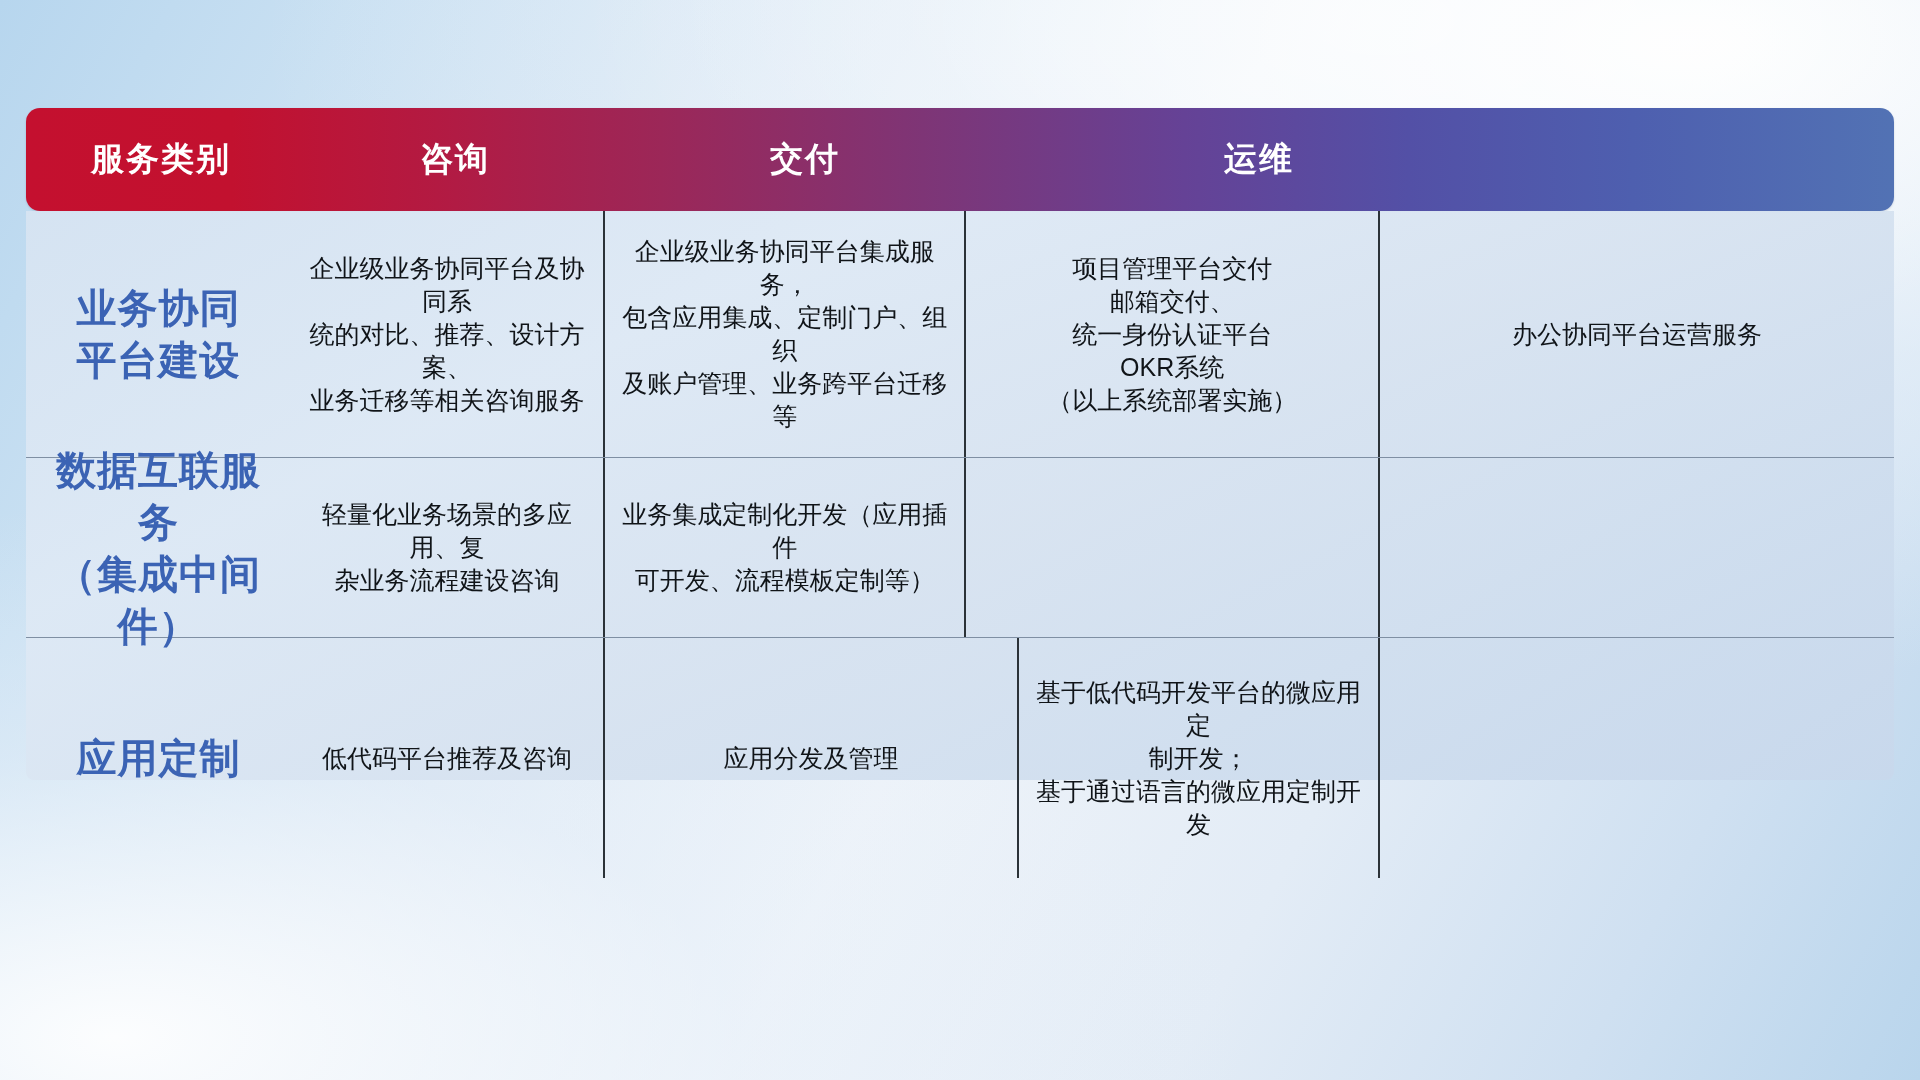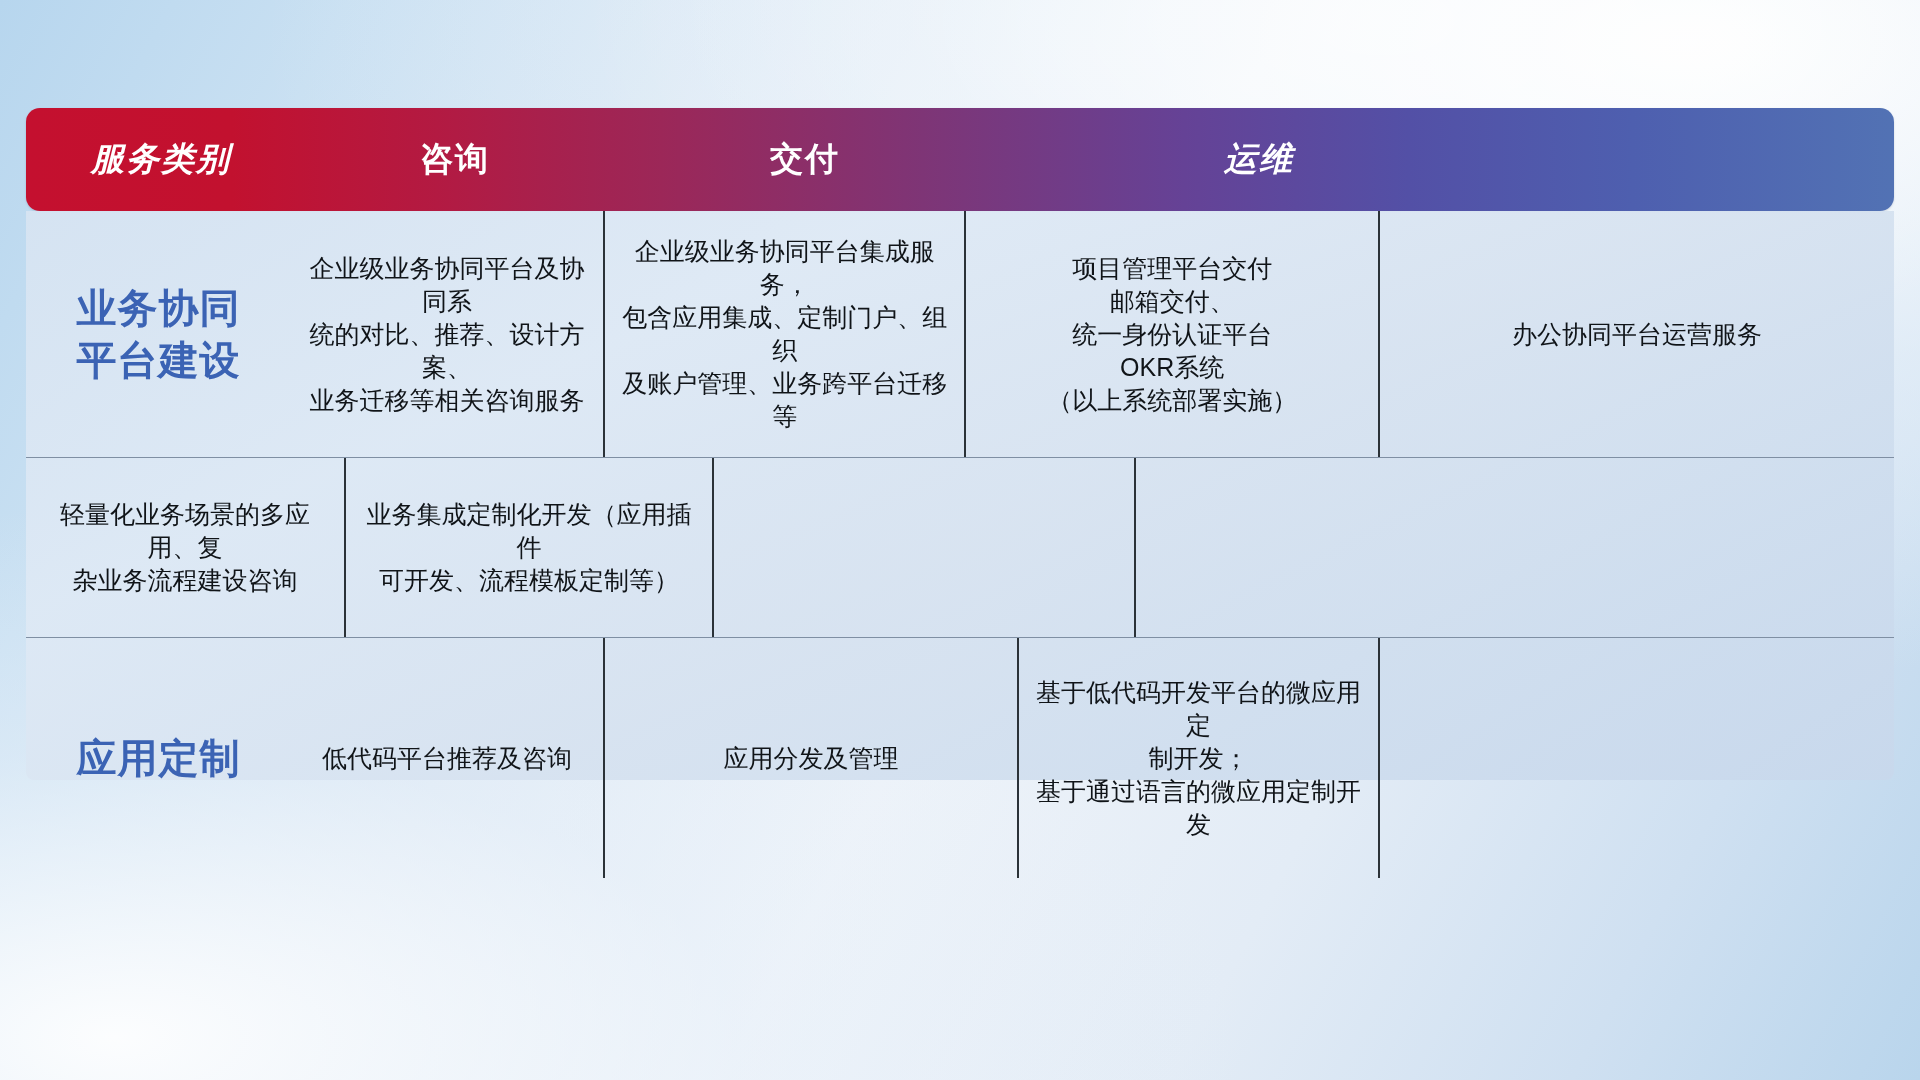--- a/index.html
+++ b/index.html
@@ -117,25 +117,25 @@
   .vsep { border-left: 2px solid #2b3238; }
 
   
   .c0 { width: 270px; }
   .c1 { width: 318px; }
   .c2 { width: 368px; }
   .c3 { width: 422px; }
   .c4 { width: 526px; }
 
   
-  .h0 { width: 270px; font-style: italic; }
+  .h0 { width: 270px; }
   .h1 { width: 318px; }
   .h2 { width: 372px; }
   .h3 { width: 382px; }
-  .h4 { width: 526px; font-style: italic; }
+  .h4 { width: 526px; }
 
   .r0 { height: 247px; }
   .r1 { height: 180px; }
   .r2 { height: 240px; }
 </style>
 </head>
 <body>
 
 <div id="slide">
   <div id="sheen"></div>
@@ -162,20 +162,22 @@
 及账户管理、业务跨平台迁移等</div>
         <div class="tcell c3 vsep">项目管理平台交付
 邮箱交付、
 统一身份认证平台
 OKR系统
 （以上系统部署实施）</div>
         <div class="tcell c4 vsep">办公协同平台运营服务</div>
       </div>
 
       <div class="trow r1">
+        <div class="tcell cat c0">数据互联服务
+（集成中间件）</div>
         <div class="tcell c1">轻量化业务场景的多应用、复
 杂业务流程建设咨询</div>
         <div class="tcell c2 vsep">业务集成定制化开发（应用插件
 可开发、流程模板定制等）</div>
         <div class="tcell c3 vsep"></div>
         <div class="tcell c4 vsep"></div>
       </div>
 
       <div class="trow r2">
         <div class="tcell cat c0">应用定制</div>

